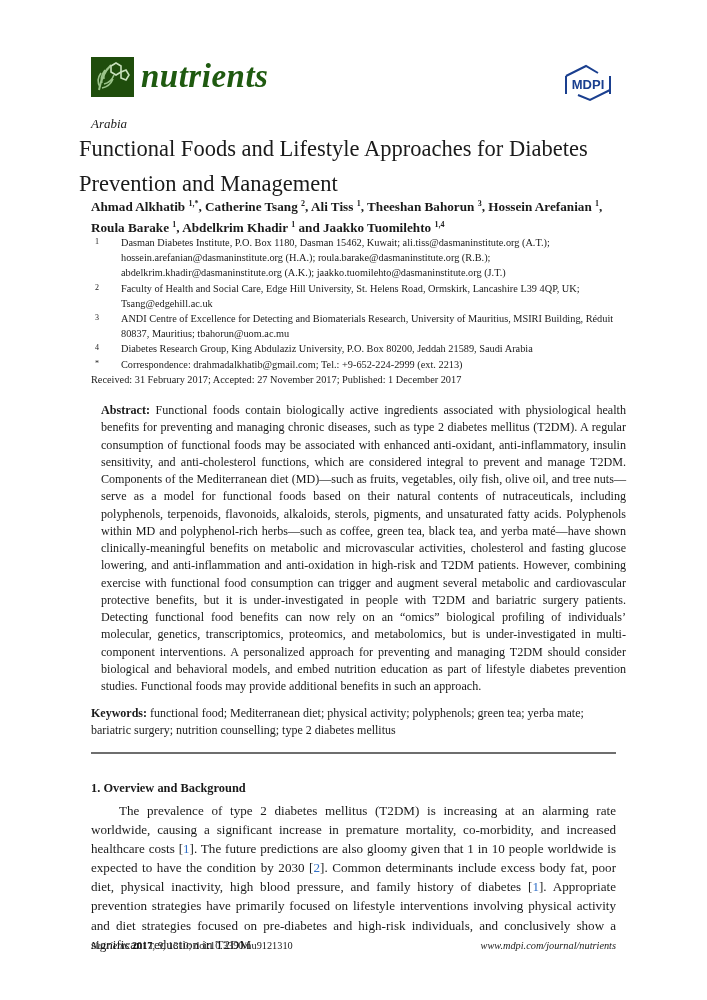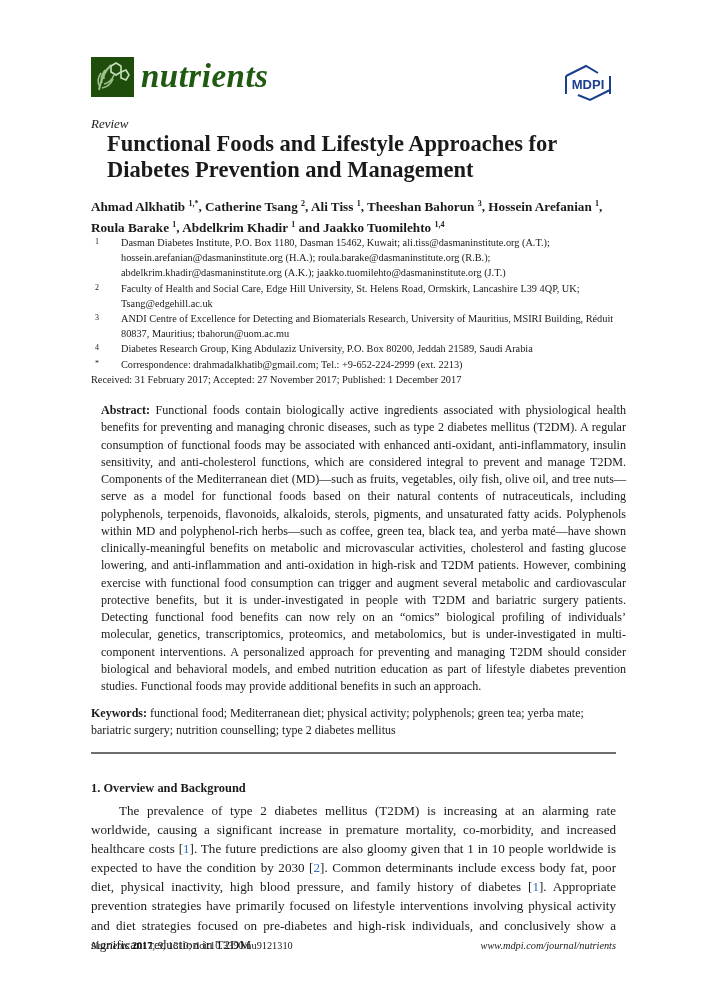--- a/index.html
+++ b/index.html
@@ -7,21 +7,21 @@
          font-family: "Liberation Serif", "DejaVu Serif", serif; color: #1a1a1a; }
   .abs { position: absolute; }
 
   
   #logo-box { left: 91px; top: 57px; width: 43px; height: 40px; background: #1f4d0c; }
   #journal-name { left: 141px; top: 58px; font-size: 33px; font-weight: bold; font-style: italic;
                   color: #1f5a10; letter-spacing: 0.5px; }
   #mdpi-logo { left: 562px; top: 64px; width: 52px; height: 38px; }
 
   #article-type { left: 91px; top: 116px; font-size: 13px; font-style: italic; }
-  #title { left: 107px; top: 131px; width: 530px; font-size: 22.5px; font-weight: bold; line-height: 26px; }
+  #title { left: 79px; top: 131px; width: 530px; font-size: 22.5px; font-weight: normal; line-height: 35px; }
   #authors { left: 91px; top: 195px; width: 530px; font-size: 13.2px; font-weight: bold; line-height: 17.5px; }
   #authors sup { font-size: 8px; font-weight: bold; }
 
   
   #affiliations { left: 91px; top: 235px; width: 530px; font-size: 10.3px; line-height: 15.2px; }
   .aff { display: flex; }
   .aff-num { width: 26px; flex-shrink: 0; font-size: 8px; padding-left: 4px; line-height: 13px; }
   .aff-text { flex: 1; }
 
   #dates { left: 91px; top: 374px; font-size: 10.3px; }
@@ -57,21 +57,21 @@
 <div id="mdpi-logo" class="abs">
   <svg width="52" height="38" viewBox="0 0 52 38">
     <polyline points="4,12 4,30" stroke="#1a3f8f" stroke-width="2" fill="none"></polyline>
     <polyline points="4,12 24,2 36,9" stroke="#1a3f8f" stroke-width="2" fill="none"></polyline>
     <polyline points="48,12 48,30" stroke="#1a3f8f" stroke-width="2" fill="none"></polyline>
     <polyline points="16,31 28,36 48,26" stroke="#1a3f8f" stroke-width="2" fill="none"></polyline>
     <text x="26" y="25" text-anchor="middle" font-family="Liberation Sans, sans-serif" font-weight="bold" font-size="13" fill="#1a3f8f">MDPI</text>
   </svg>
 </div>
 
-<div id="article-type" class="abs">Review</div>
+<div id="article-type" class="abs">Arabia</div>
 <div id="title" class="abs">Functional Foods and Lifestyle Approaches for Diabetes Prevention and Management</div>
 <div id="authors" class="abs"><span>Ahmad Alkhatib </span><sup>1,*</sup><span>, </span><span>Catherine Tsang </span><sup>2</sup><span>, </span><span>Ali Tiss </span><sup>1</sup><span>, </span><span>Theeshan Bahorun </span><sup>3</sup><span>, </span><span>Hossein Arefanian </span><sup>1</sup><span>, </span><span>Roula Barake </span><sup>1</sup><span>, </span><span>Abdelkrim Khadir </span><sup>1</sup><span> and </span><span>Jaakko Tuomilehto </span><sup>1,4</sup></div>
 
 <div id="affiliations" class="abs">
     <div class="aff">
       <span class="aff-num">1</span>
       <span class="aff-text">Dasman Diabetes Institute, P.O. Box 1180, Dasman 15462, Kuwait; ali.tiss@dasmaninstitute.org (A.T.); hossein.arefanian@dasmaninstitute.org (H.A.); roula.barake@dasmaninstitute.org (R.B.); abdelkrim.khadir@dasmaninstitute.org (A.K.); jaakko.tuomilehto@dasmaninstitute.org (J.T.)</span>
     </div>
     <div class="aff">
       <span class="aff-num">2</span>

